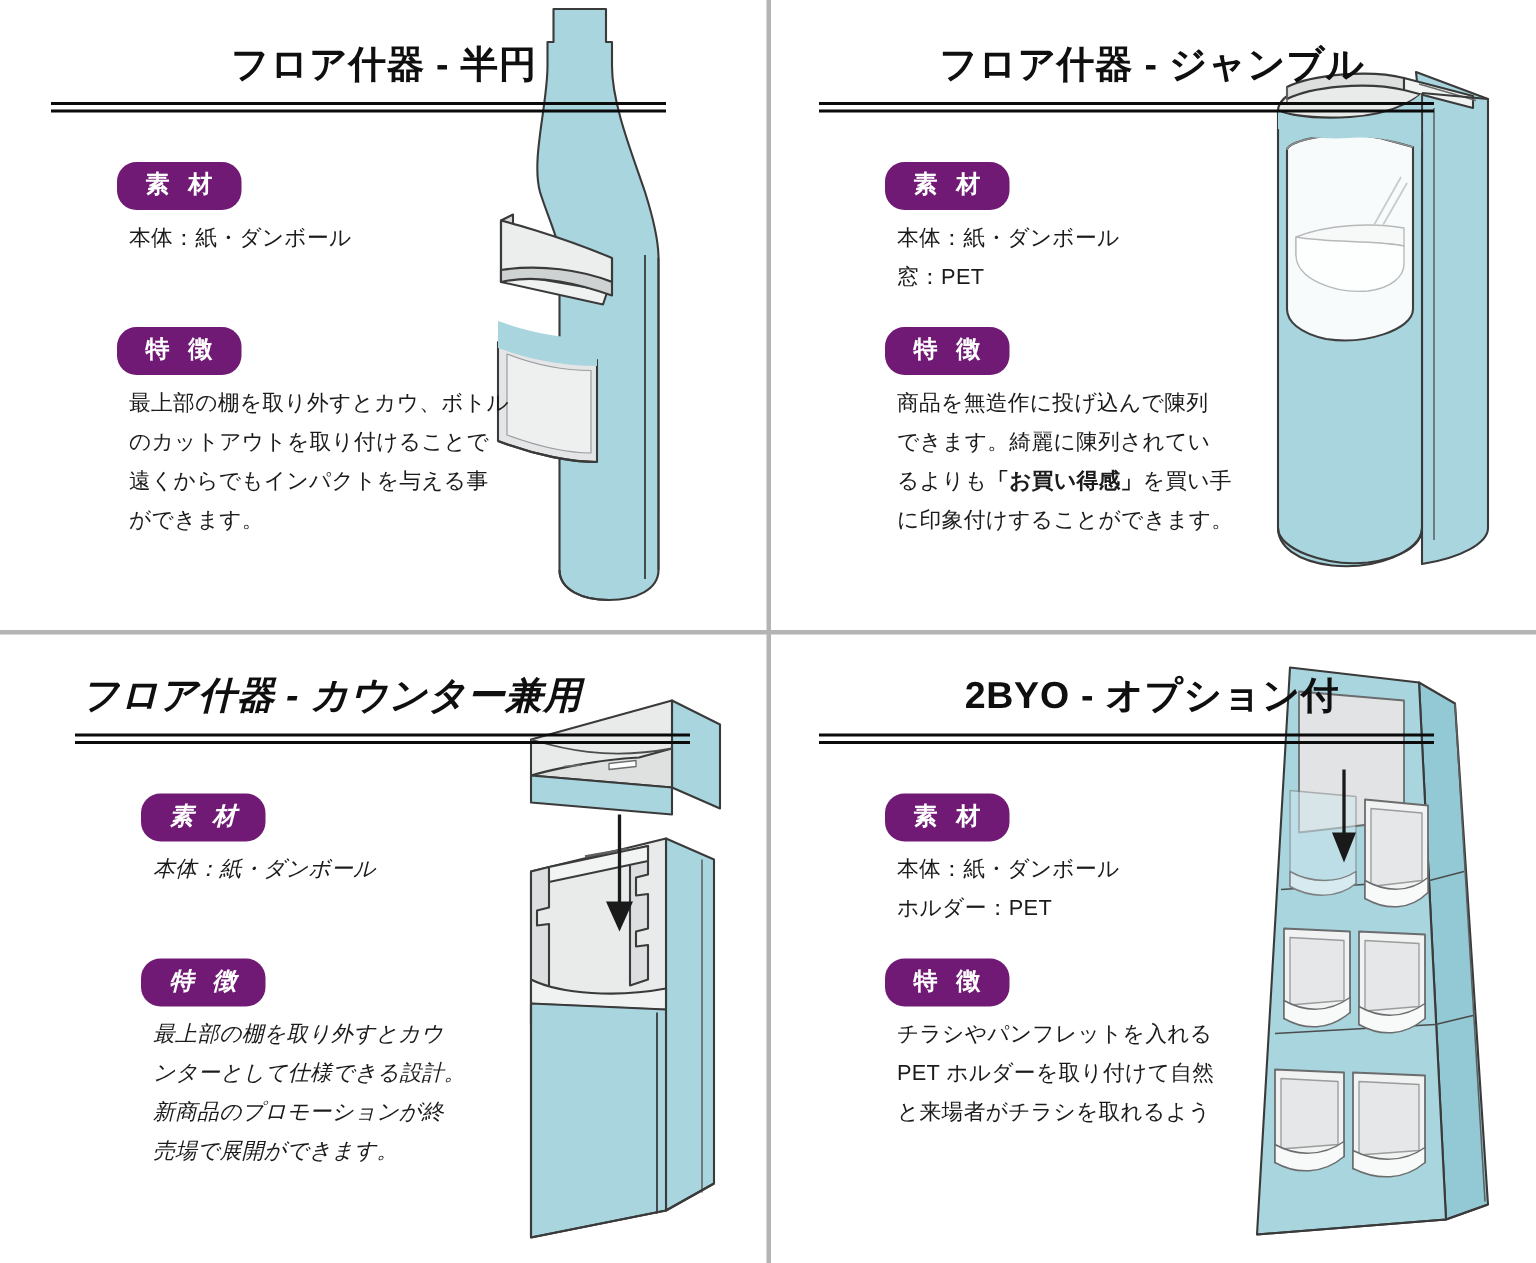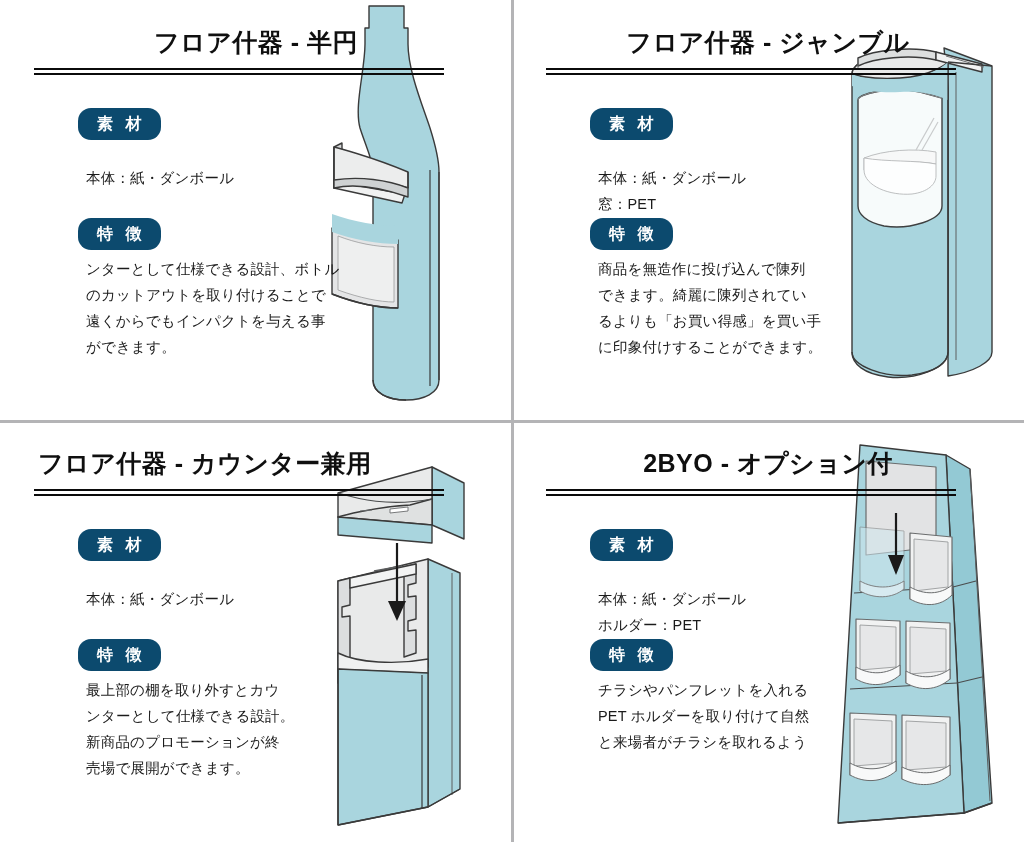--- a/index.html
+++ b/index.html
@@ -8,21 +8,21 @@
     background:#ffffff;
     font-family:"Liberation Sans","DejaVu Sans",sans-serif;
     overflow:hidden;
   }
   #sheet{position:relative;width:992px;height:842px;background:#fff;}
 
   
   .quad{position:absolute;width:512px;height:421px;overflow:hidden;}
   #q0{left:0;top:0;}
   #q1{left:512px;top:0;}
-  #q2{left:0;top:421px;}
+  #q2{left:16px;top:421px;font-style:italic;}
   #q3{left:512px;top:421px;}
 
   
   .divider{position:absolute;background:#b4b4b6;z-index:40;}
   #div-v{left:511px;top:0;width:3px;height:842px;}
   #div-h{left:0;top:420px;width:1024px;height:3px;}
 
   
   .title{
     position:absolute;left:0;right:0;top:26px;
@@ -41,21 +41,21 @@
     position:absolute;left:34px;top:68px;width:410px;height:7px;z-index:21;
   }
   .rule i{position:absolute;left:0;right:0;background:#0b0b0b;display:block;}
   .rule i.a{top:0;height:2px;}
   .rule i.b{top:5px;height:2px;}
 
   
   .badge{
     position:absolute;
     display:inline-block;
-    background:#0c4a6e;
+    background:#701a75;
     color:#ffffff;
     border-radius:13px;
     font-weight:bold;
     font-size:16px;
     letter-spacing:4px;
     padding:6px 16px 7px 19px;
     line-height:19px;
     z-index:22;
   }
   .badge.mat{left:78px;top:108px;}
@@ -64,23 +64,23 @@
   
   .body-text{
     position:absolute;
     left:86px;
     font-size:14.5px;
     line-height:26px;
     color:#1b1b1b;
     z-index:22;
     letter-spacing:.2px;
   }
-  .body-text.mat{top:146px;margin-top:19px;}
+  .body-text.mat{top:146px;}
   .body-text.feat{top:256px;width:260px;}
-  .body-text b{font-weight:normal;}
+  .body-text b{font-weight:bold;}
   .body-text .ln{display:block;white-space:nowrap;}
 
   
   .illo{position:absolute;right:0;top:0;width:200px;height:421px;z-index:10;}
   .illo svg{display:block;}
 </style>
 </head>
 <body>
 
 <div id="sheet">
@@ -92,21 +92,21 @@
         <i class="b"></i>
       </div>
 
     <div class="badge mat">素 材</div>
     <div class="body-text mat">
       <span class="ln">本体：紙・ダンボール</span>
     </div>
 
     <div class="badge feat">特 徴</div>
     <div class="body-text feat">
-      <span class="ln">ンターとして仕様できる設計、ボトル</span>
+      <span class="ln">最上部の棚を取り外すとカウ、ボトル</span>
       <span class="ln">のカットアウトを取り付けることで</span>
       <span class="ln">遠くからでもインパクトを与える事</span>
       <span class="ln">ができます。</span>
     </div>
 
     <div class="illo">
       <svg width="200" height="421" viewBox="0 0 200 421">
         <g stroke="#3a3a3a" stroke-width="1.4" stroke-linejoin="round">
 
           <path d="M57 6 L92 6 L92 28 L96 28 L96 44

